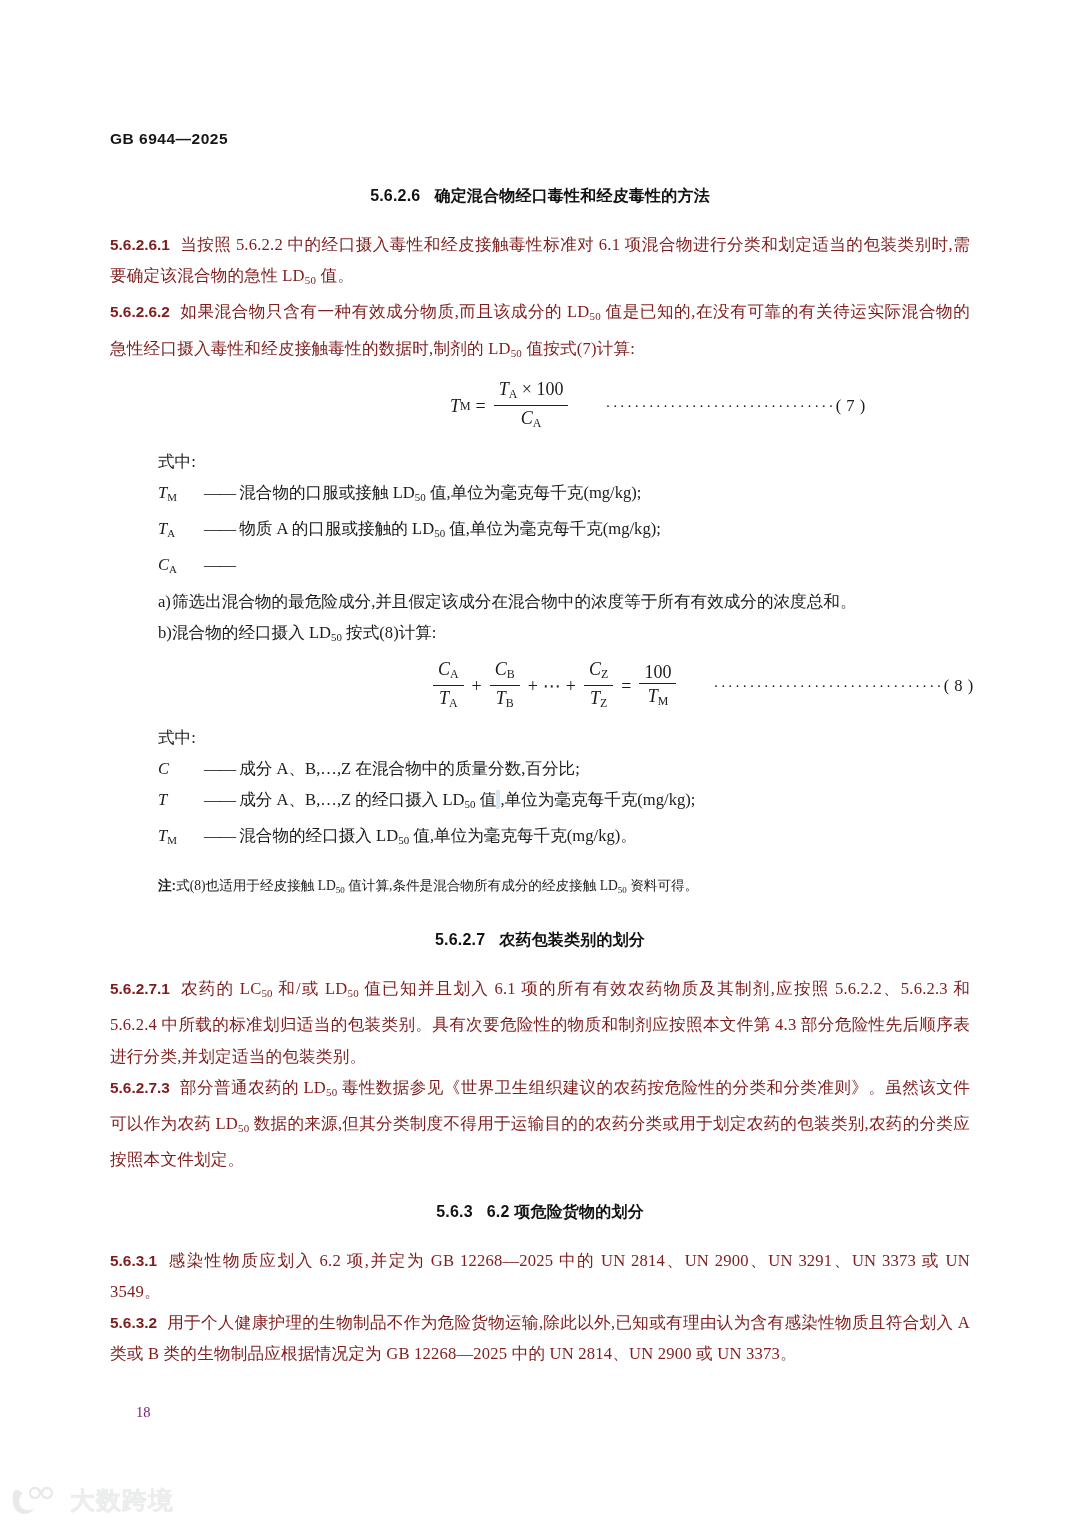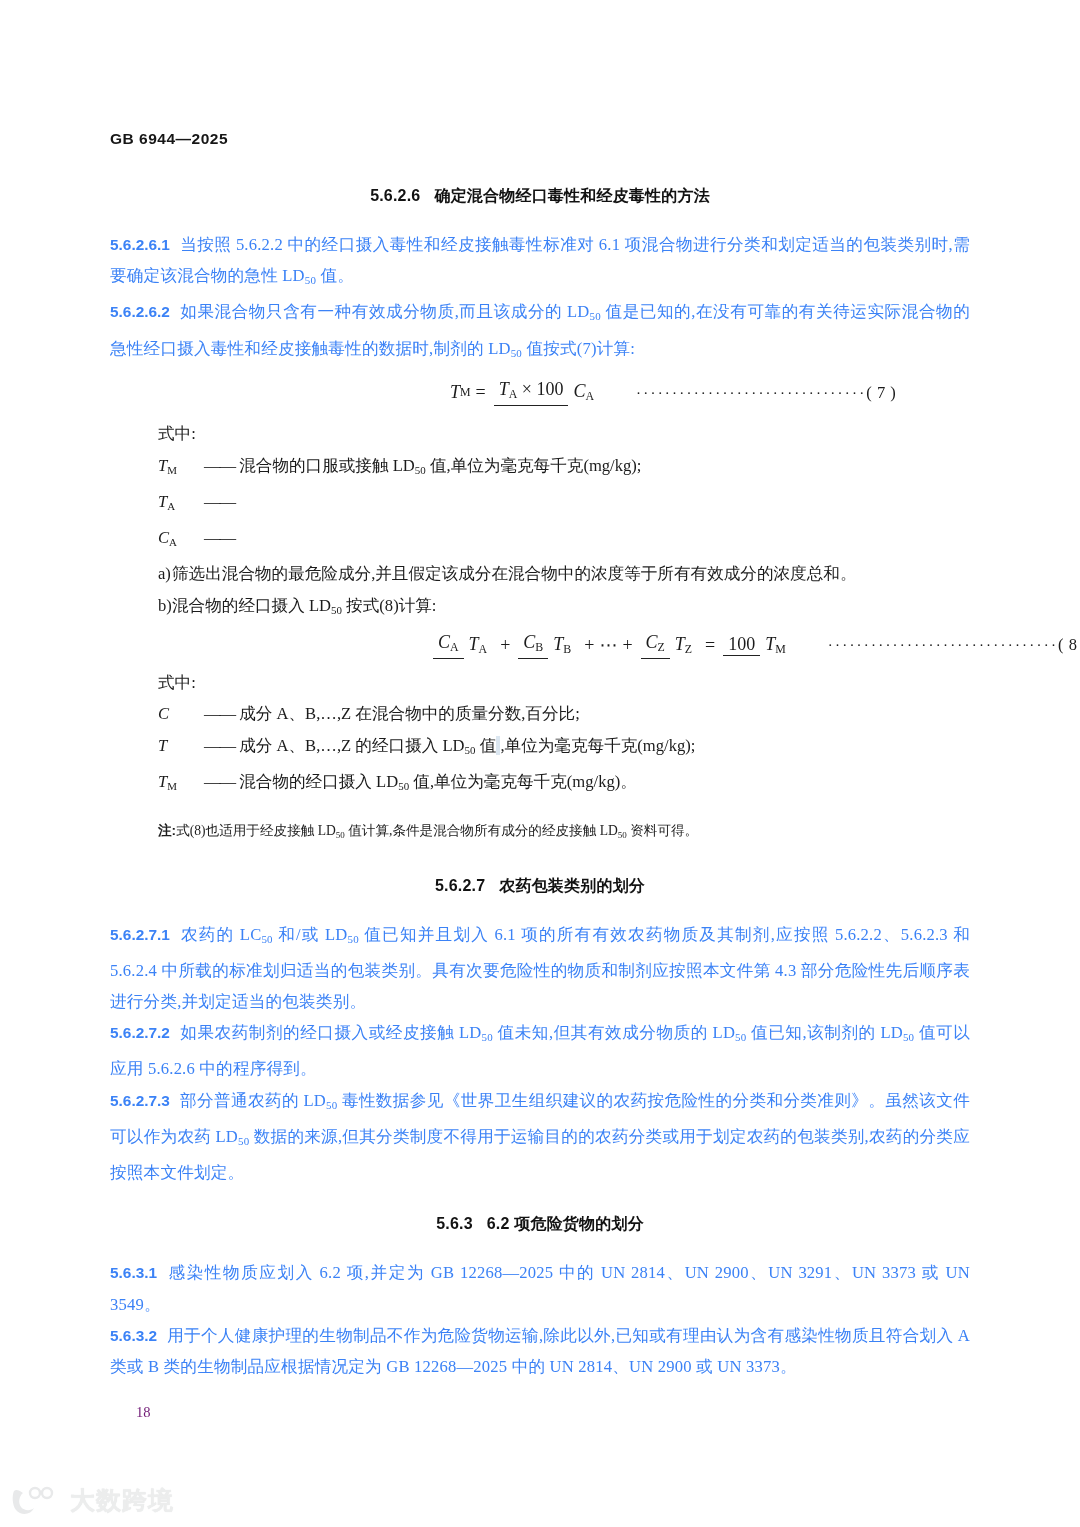--- a/index.html
+++ b/index.html
@@ -53,21 +53,21 @@
   }
   h3.clause-head .n { margin-right: 14px; }
 
   
   p.para {
     margin: 0;
     font-size: 16.6px;
     line-height: 31.2px;
     text-align: justify;
     text-justify: inter-ideograph;
-    color: #3b82f6;
+    color: #7f1d1d;
     letter-spacing: 0.2px;
   }
   p.para .cnum {
     font-family: "Liberation Sans", "DejaVu Sans", sans-serif;
     font-weight: bold;
     font-size: 15.4px;
     letter-spacing: 0px;
     margin-right: 10px;
   }
 
@@ -139,20 +139,21 @@
   .eq-spacer { flex: 0 0 340px; }
   .math {
     font-family: "Liberation Serif", "DejaVu Serif", serif;
     display: inline-flex;
     align-items: center;
     font-size: 18px;
   }
   .math i { font-style: italic; }
   .frac {
     display: inline-flex;
+    flex-direction: column;
     align-items: center;
     vertical-align: middle;
     margin: 0 3px;
   }
   .frac .num-top {
     padding: 0 5px 1px 5px;
     border-bottom: 1.1px solid #222;
     line-height: 20px;
     white-space: nowrap;
   }
@@ -247,20 +248,21 @@
     <div class="whereblock">
       <div class="wtitle">式中:</div>
       <div class="defrow">
         <span class="sym"><i>T</i><sub>M</sub></span>
         <span class="dash">——</span>
         <span class="dsc">混合物的口服或接触 LD<sub>50</sub> 值,单位为毫克每千克(mg/kg);</span>
       </div>
       <div class="defrow">
         <span class="sym"><i>T</i><sub>A</sub></span>
         <span class="dash">——</span>
+        <span class="dsc">物质 A 的口服或接触的 LD<sub>50</sub> 值,单位为毫克每千克(mg/kg);</span>
       </div>
       <div class="defrow">
         <span class="sym"><i>C</i><sub>A</sub></span>
         <span class="dash">——</span>
       </div>
     </div>
 
 
     <div class="listitem">
       <span class="marker">a)</span>
@@ -324,23 +326,20 @@
     </div>
 
     <h3 class="clause-head" style="margin-top:28px;margin-bottom:22px;">
       <span class="n">5.6.2.7</span><span>农药包装类别的划分</span>
     </h3>
 
     <p class="para">
       <span class="cnum">5.6.2.7.1</span><span>农药的 LC<sub>50</sub> 和/或 LD<sub>50</sub> 值已知并且划入 6.1 项的所有有效农药物质及其制剂,应按照 5.6.2.2、5.6.2.3 和 5.6.2.4 中所载的标准划归适当的包装类别。具有次要危险性的物质和制剂应按照本文件第 4.3 部分危险性先后顺序表进行分类,并划定适当的包装类别。</span>
     </p>
 
-    <p class="para">
-      <span class="cnum">5.6.2.7.2</span><span>如果农药制剂的经口摄入或经皮接触 LD<sub>50</sub> 值未知,但其有效成分物质的 LD<sub>50</sub> 值已知,该制剂的 LD<sub>50</sub> 值可以应用 5.6.2.6 中的程序得到。</span>
-    </p>
 
     <p class="para">
       <span class="cnum">5.6.2.7.3</span><span>部分普通农药的 LD<sub>50</sub> 毒性数据参见《世界卫生组织建议的农药按危险性的分类和分类准则》。虽然该文件可以作为农药 LD<sub>50</sub> 数据的来源,但其分类制度不得用于运输目的的农药分类或用于划定农药的包装类别,农药的分类应按照本文件划定。</span>
     </p>
 
     <h3 class="clause-head" style="margin-top:26px;margin-bottom:22px;">
       <span class="n">5.6.3</span><span>6.2 项危险货物的划分</span>
     </h3>
 
     <p class="para">

